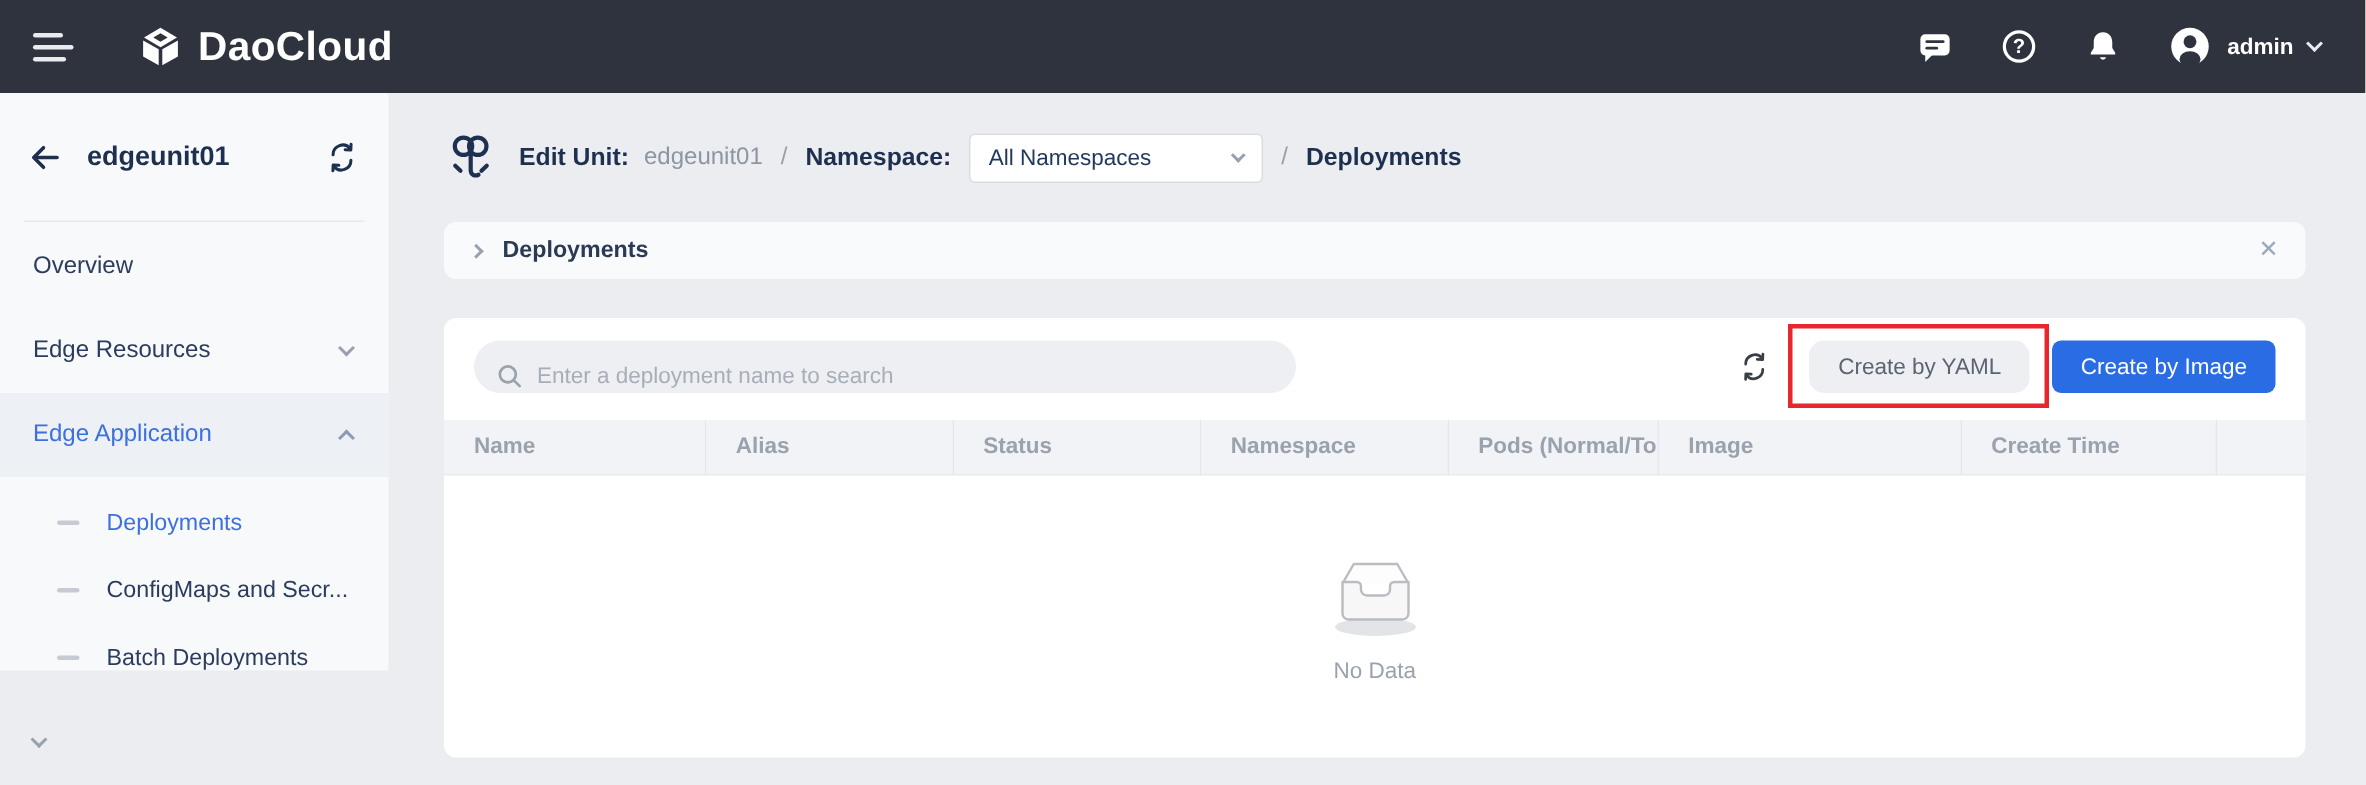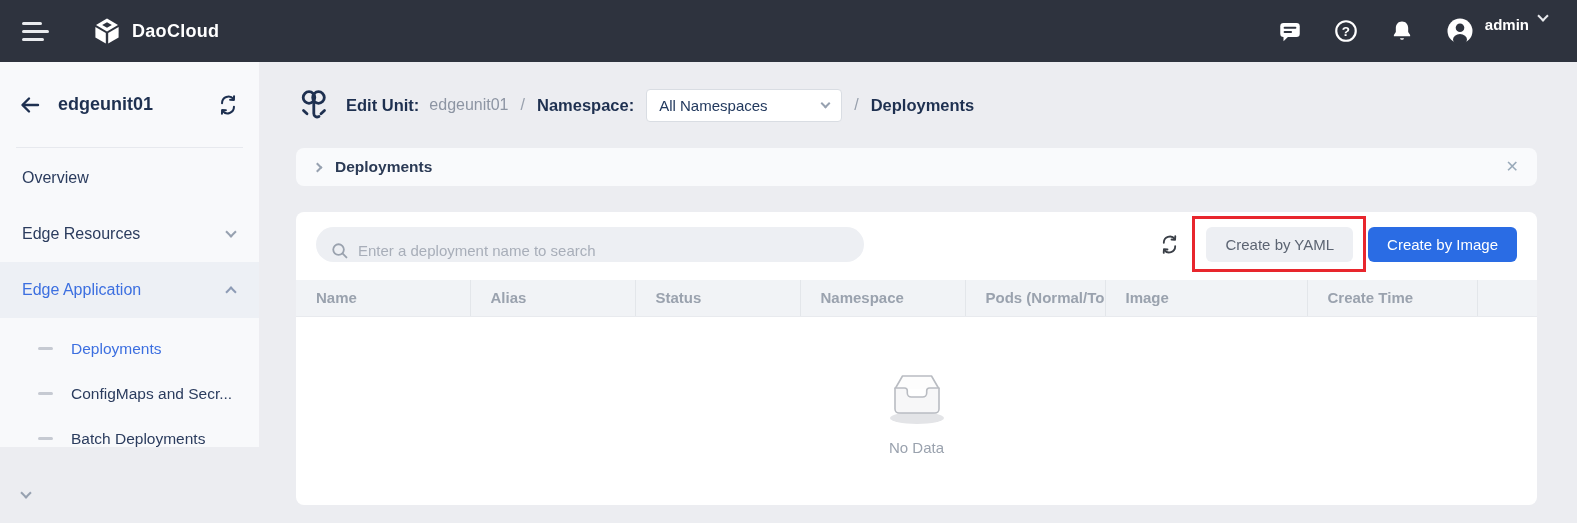--- a/index.html
+++ b/index.html
@@ -8,24 +8,24 @@
 
   
   .topbar { height:62px; background:#2e333e; display:flex; align-items:center;
             padding:0 30px 0 22px; color:#fff; }
   .hamburger { display:flex; flex-direction:column; gap:5px; cursor:pointer; width:28px; }
   .hamburger span { height:3px; border-radius:1.5px; background:#e9ebee; }
   .hamburger span:nth-child(1){ width:20px; }
   .hamburger span:nth-child(2){ width:27px; }
   .hamburger span:nth-child(3){ width:22px; }
   .brand { display:flex; align-items:center; margin-left:42px; gap:10px; }
-  .brand-name { font-size:18px; font-weight:bold; letter-spacing:.3px; color:#fff; }
+  .brand-name { font-size:27px; font-weight:bold; letter-spacing:.3px; color:#fff; }
   .topbar-right { margin-left:auto; display:flex; align-items:center; gap:30px; }
   .tb-icon { width:26px; height:26px; display:flex; align-items:center; justify-content:center; cursor:pointer; }
-  .tb-user { display:flex; align-items:flex-start; gap:10px; }
+  .tb-user { display:flex; align-items:center; gap:10px; }
   .tb-username { font-size:15px; font-weight:bold; color:#fff; }
 
   .chev { display:inline-block; width:8px; height:8px;
           border-right:2px solid #97a1b0; border-bottom:2px solid #97a1b0; }
   .chev.down  { transform:rotate(45deg); margin-top:-4px; }
   .chev.up    { transform:rotate(-135deg); margin-top:4px; }
   .chev.right { transform:rotate(-45deg); }
   .chev.white { border-color:#e9ebee; }
   .chev.blue  { border-color:#8d9bb5; }
 
@@ -74,21 +74,21 @@
   .search input { flex:1; margin-left:9px; border:none; outline:none; background:transparent;
                   font-size:15px; color:#3a4150; font-family:"Liberation Sans", sans-serif; }
   .search input::placeholder { color:#a8aeb9; }
   .toolbar-right { margin-left:auto; display:flex; align-items:center; }
   .refresh-btn { display:flex; cursor:pointer; margin-right:26px; }
   .yaml-wrap { position:relative; }
   .annotation-box { position:absolute; top:-11px; right:-13px; bottom:-10px; left:-14px;
                     border:3px solid #e8262d; pointer-events:none; }
   .btn { height:35px; border:none; border-radius:6px; font-size:15px; padding:0 19px;
          cursor:pointer; font-family:"Liberation Sans", sans-serif; white-space:nowrap; }
-  .btn-yaml  { background:#edeff3; color:#5c6472; }
+  .btn-yaml  { background:#edeff3; color:#5c6472;border-radius:10px; }
   .btn-image { background:#2a6ce4; color:#fff; margin-left:15px; }
 
   table { border-collapse:collapse; table-layout:fixed; width:100%; }
   th { height:36px; background:#f1f3f6; border-right:1px solid #e3e6ea;
        border-bottom:1px solid #e8eaee; text-align:left; padding:0 20px;
        font-size:15px; font-weight:600; color:#9aa2ae; white-space:nowrap; overflow:hidden; }
   th:last-child { border-right:none; }
 
   .empty { flex:1; display:flex; flex-direction:column; align-items:center; justify-content:center; }
   .empty-text { margin-top:12px; font-size:15px; color:#9aa2ae; }

